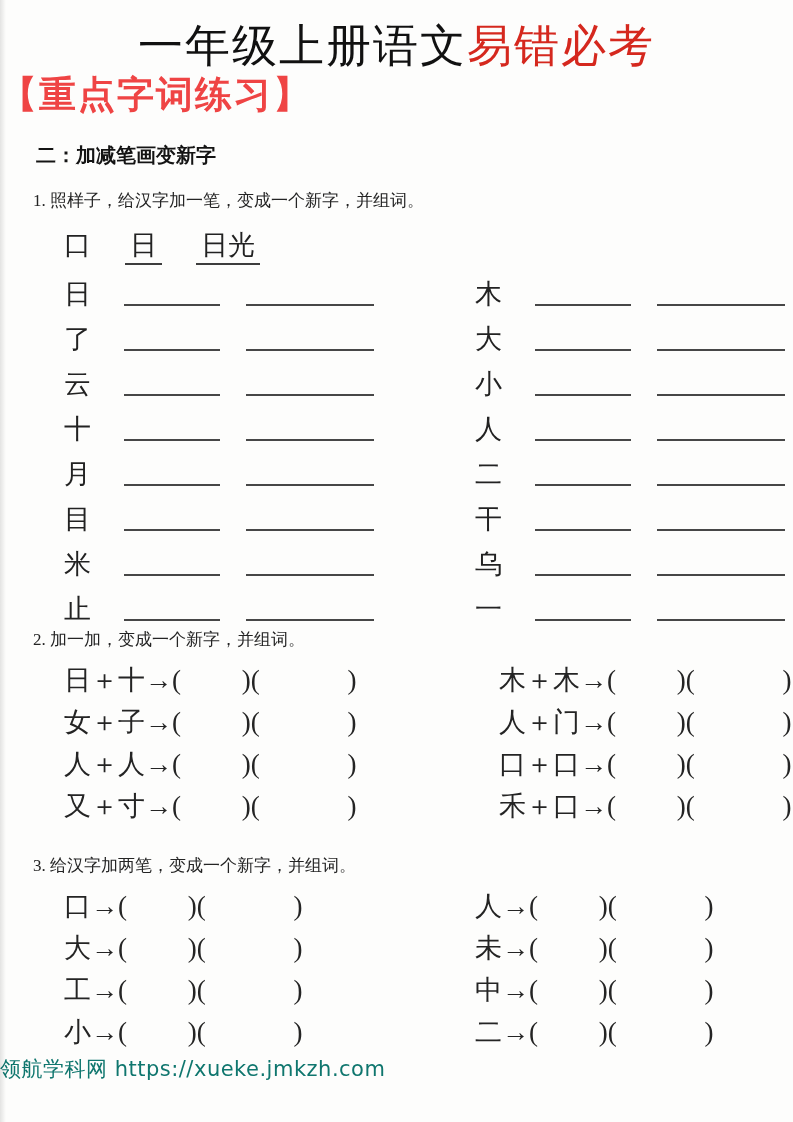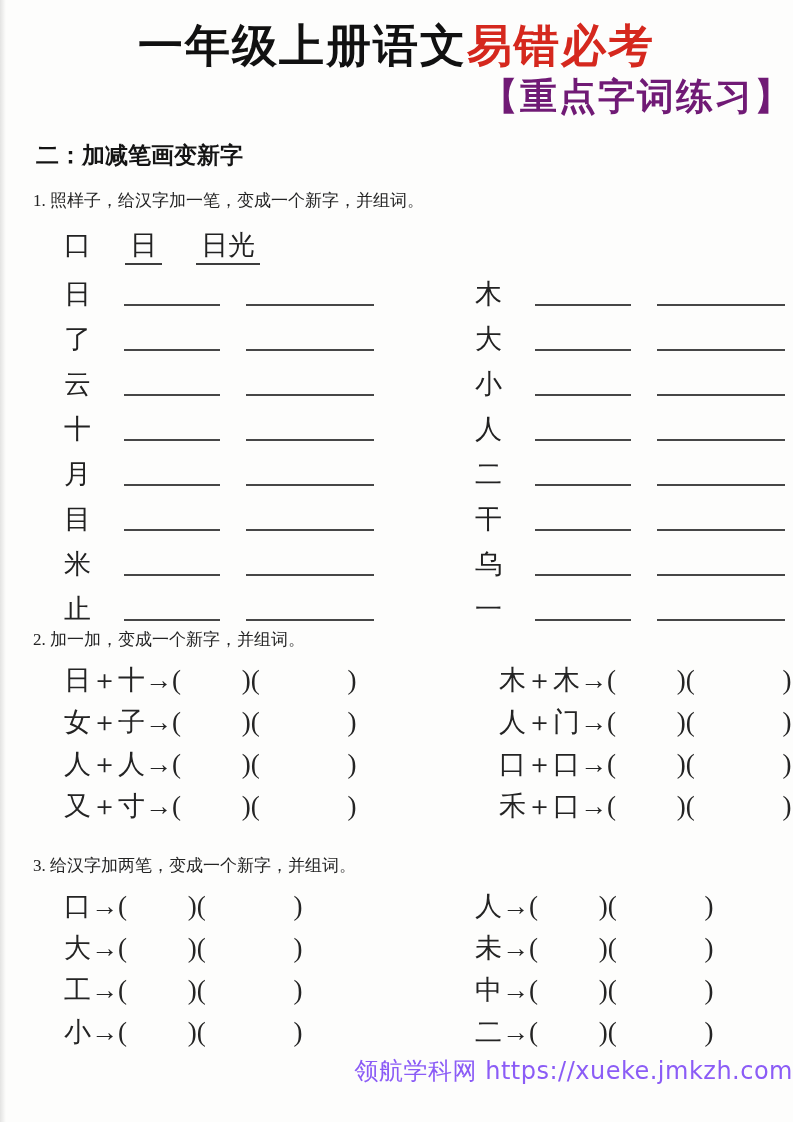--- a/index.html
+++ b/index.html
@@ -16,42 +16,42 @@
   .scan-edge {
     position: absolute; left: 0; top: 0; width: 6px; height: 1122px;
     background: linear-gradient(to right, rgba(0,0,0,0.10), rgba(0,0,0,0));
     pointer-events: none;
   }
 
   .title {
     margin-top: 18px;
     text-align: center;
     font-family: "DejaVu Sans", sans-serif;
-    font-weight: 700;
+    font-weight: 400;
     font-size: 45px;
     line-height: 56px;
     letter-spacing: 2px;
     color: #111;
   }
   .title .hl { color: #d5281e; }
   .subtitle {
-    text-align: right;
-    font-family: Liberation Sans, sans-serif;
+    text-align: left;
+    font-family: Liberation Mono, monospace;
     font-weight: 900;
     font-size: 37px;
     line-height: 46px;
     letter-spacing: 2px;
-    color: #701a75;
+    color: #ef4444;
   }
 
   .section-heading {
     margin: 20px 0 0 36px;
     font-family: "DejaVu Sans", sans-serif;
     font-weight: 800;
-    font-size: 23px;
+    font-size: 20px;
     line-height: 30px;
     color: #141414;
   }
 
   .prompt {
     margin: 16px 0 0 33px;
     font-size: 17px;
     line-height: 30px;
     color: #242424;
   }
@@ -96,24 +96,24 @@
     line-height: 42px;
     white-space: pre;
     color: #242424;
   }
 
   .ex2-cols { margin-top: 4px; gap: 24px; }
   .ex3-cols { margin-top: 4px; }
 
   .footer {
     margin-top: 2px;
-    text-align: right;
+    text-align: left;
     font-family: "DejaVu Sans", sans-serif;
-    font-size: 24px;
-    color: #8b5cf6;
+    font-size: 21px;
+    color: #0f766e;
     letter-spacing: 0.5px;
   }
 </style>
 </head>
 <body>
 
 <div class="scan-edge"></div>
 
 <div class="title"><span>一年级上册语文</span><span class="hl">易错必考</span></div>
 

